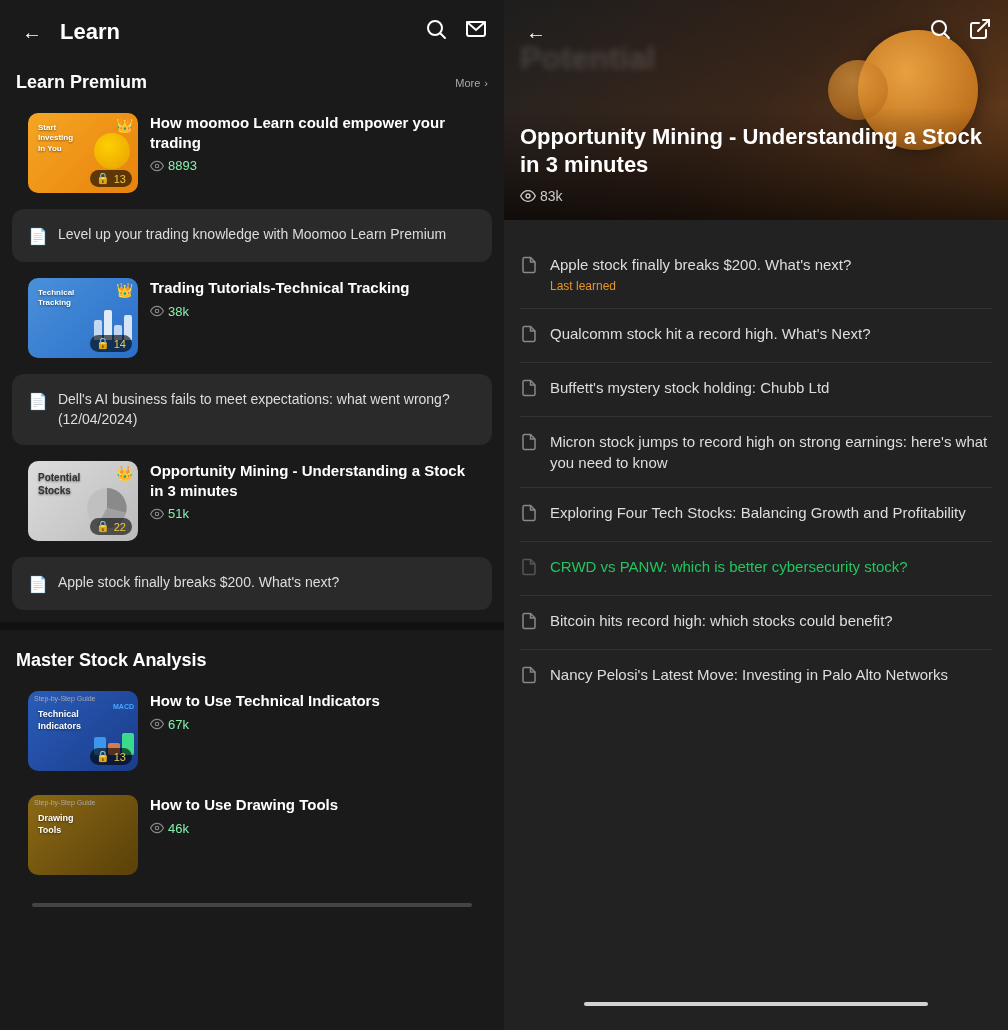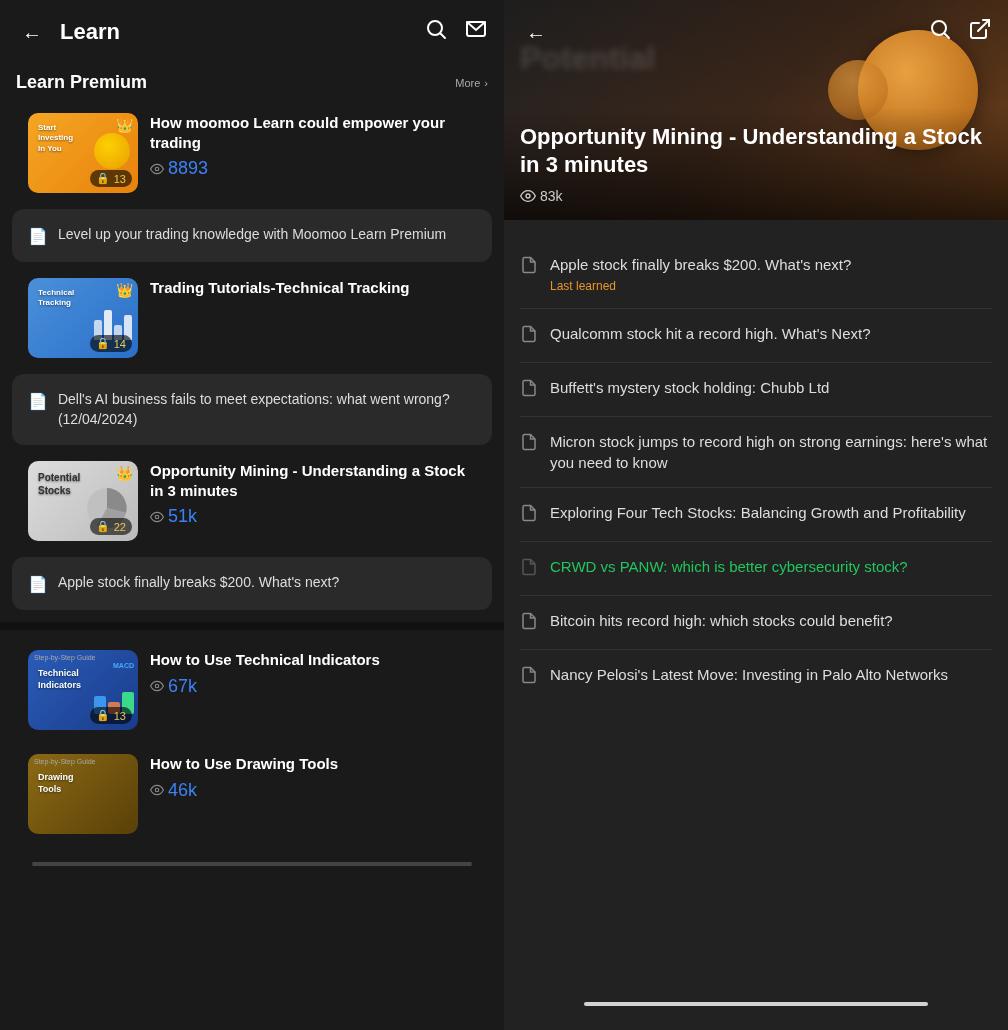--- a/index.html
+++ b/index.html
@@ -156,22 +156,22 @@
       font-size: 15px;
       font-weight: 600;
       color: #fff;
       line-height: 1.3;
       margin-bottom: 6px;
     }
     .course-views {
       display: flex;
       align-items: center;
       gap: 4px;
-      color: #3b82f6;
-      font-size: 18px;
+      color: #86efac;
+      font-size: 13px;
     }
 
     
     .sub-item-card {
       margin: 4px 12px;
       background: #2a2a2a;
       border-radius: 12px;
       padding: 16px;
       display: flex;
       align-items: flex-start;
@@ -411,20 +411,27 @@
         <div style="width:8px;height:15px;background:rgba(255,255,255,0.7);border-radius:2px 2px 0 0;"></div>
         <div style="width:8px;height:25px;background:rgba(255,255,255,0.8);border-radius:2px 2px 0 0;"></div>
       </div>
       <div class="thumb-badge">
         <span>🔒</span>
         <span>14</span>
       </div>
     </div>
     <div class="course-info">
       <div class="course-title">Trading Tutorials-Technical Tracking</div>
+      <div class="course-views">
+        <svg width="14" height="14" viewBox="0 0 24 24" fill="none" stroke="#888" stroke-width="2">
+            <path d="M1 12s4-8 11-8 11 8 11 8-4 8-11 8-11-8-11-8z"></path>
+            <circle cx="12" cy="12" r="3"></circle>
+          </svg>
+        <span>38k</span>
+      </div>
     </div>
   </div>
 
   <div class="sub-item-card">
     <span class="sub-item-icon">📄</span>
     <span class="sub-item-text">Dell's AI business fails to meet expectations: what went wrong? (12/04/2024)</span>
   </div>
 
   <div class="course-card">
     <div class="course-thumb thumb-opportunity" style="background:linear-gradient(135deg,#ddd 0%,#bbb 100%);">
@@ -455,20 +462,23 @@
     </div>
   </div>
 
   <div class="sub-item-card">
     <span class="sub-item-icon">📄</span>
     <span class="sub-item-text">Apple stock finally breaks $200. What's next?</span>
   </div>
 
   <div class="divider-section"></div>
 
+  <div class="section-header">
+    <span class="section-title">Master Stock Analysis</span>
+  </div>
 
   <div class="course-card">
     <div class="course-thumb thumb-technical">
       <div style="position:absolute;top:4px;left:6px;font-size:7px;color:#aaa;line-height:1.2;">Step-by-Step Guide</div>
       <div class="thumb-label" style="font-size:9px; padding:4px; top:14px; line-height:1.3;">Technical<br>Indicators</div>
 
       <div style="position:absolute;top:12px;right:4px;font-size:7px;color:#4af;font-weight:bold;">MACD</div>
 
       <div style="position:absolute;bottom:16px;right:4px;display:flex;gap:2px;align-items:flex-end;">
         <div style="width:12px;height:18px;background:#4af;border-radius:2px;opacity:0.8;"></div>

